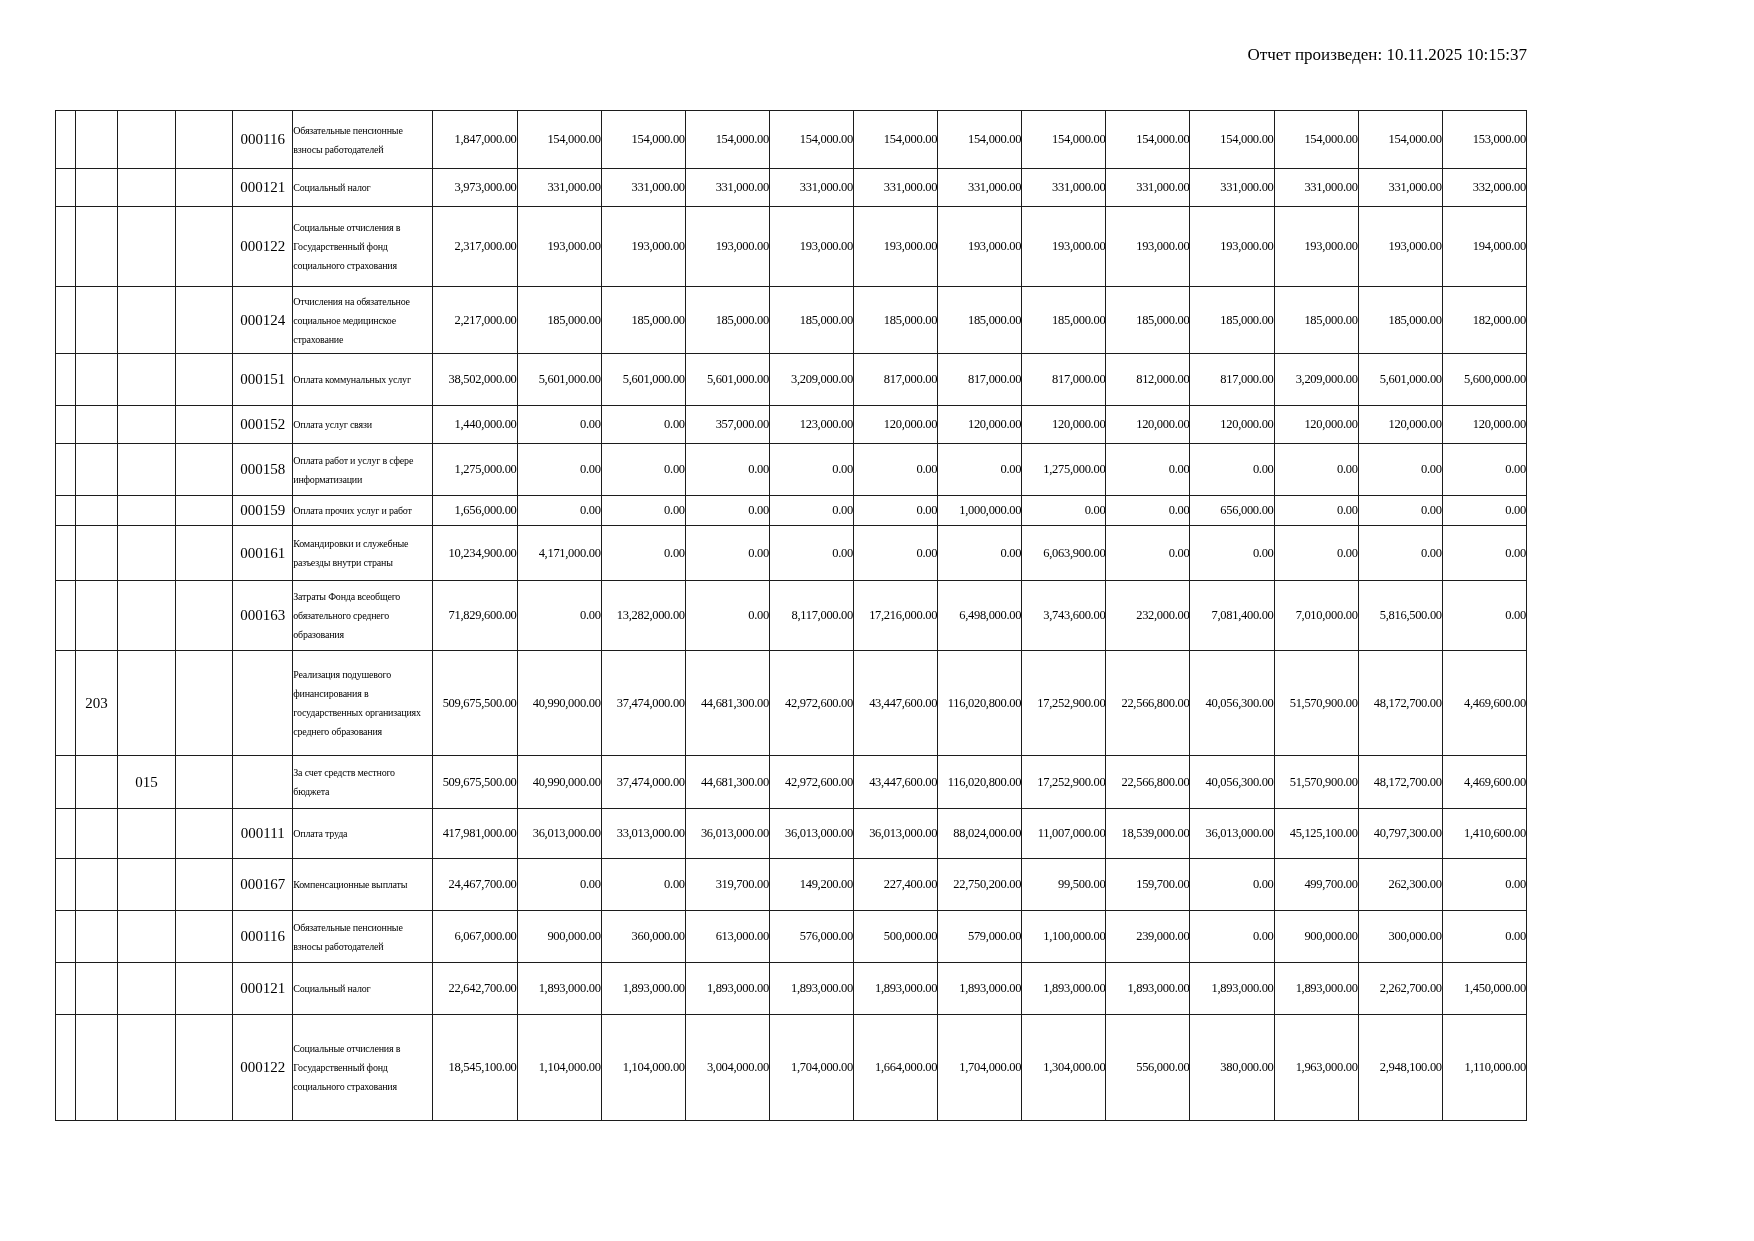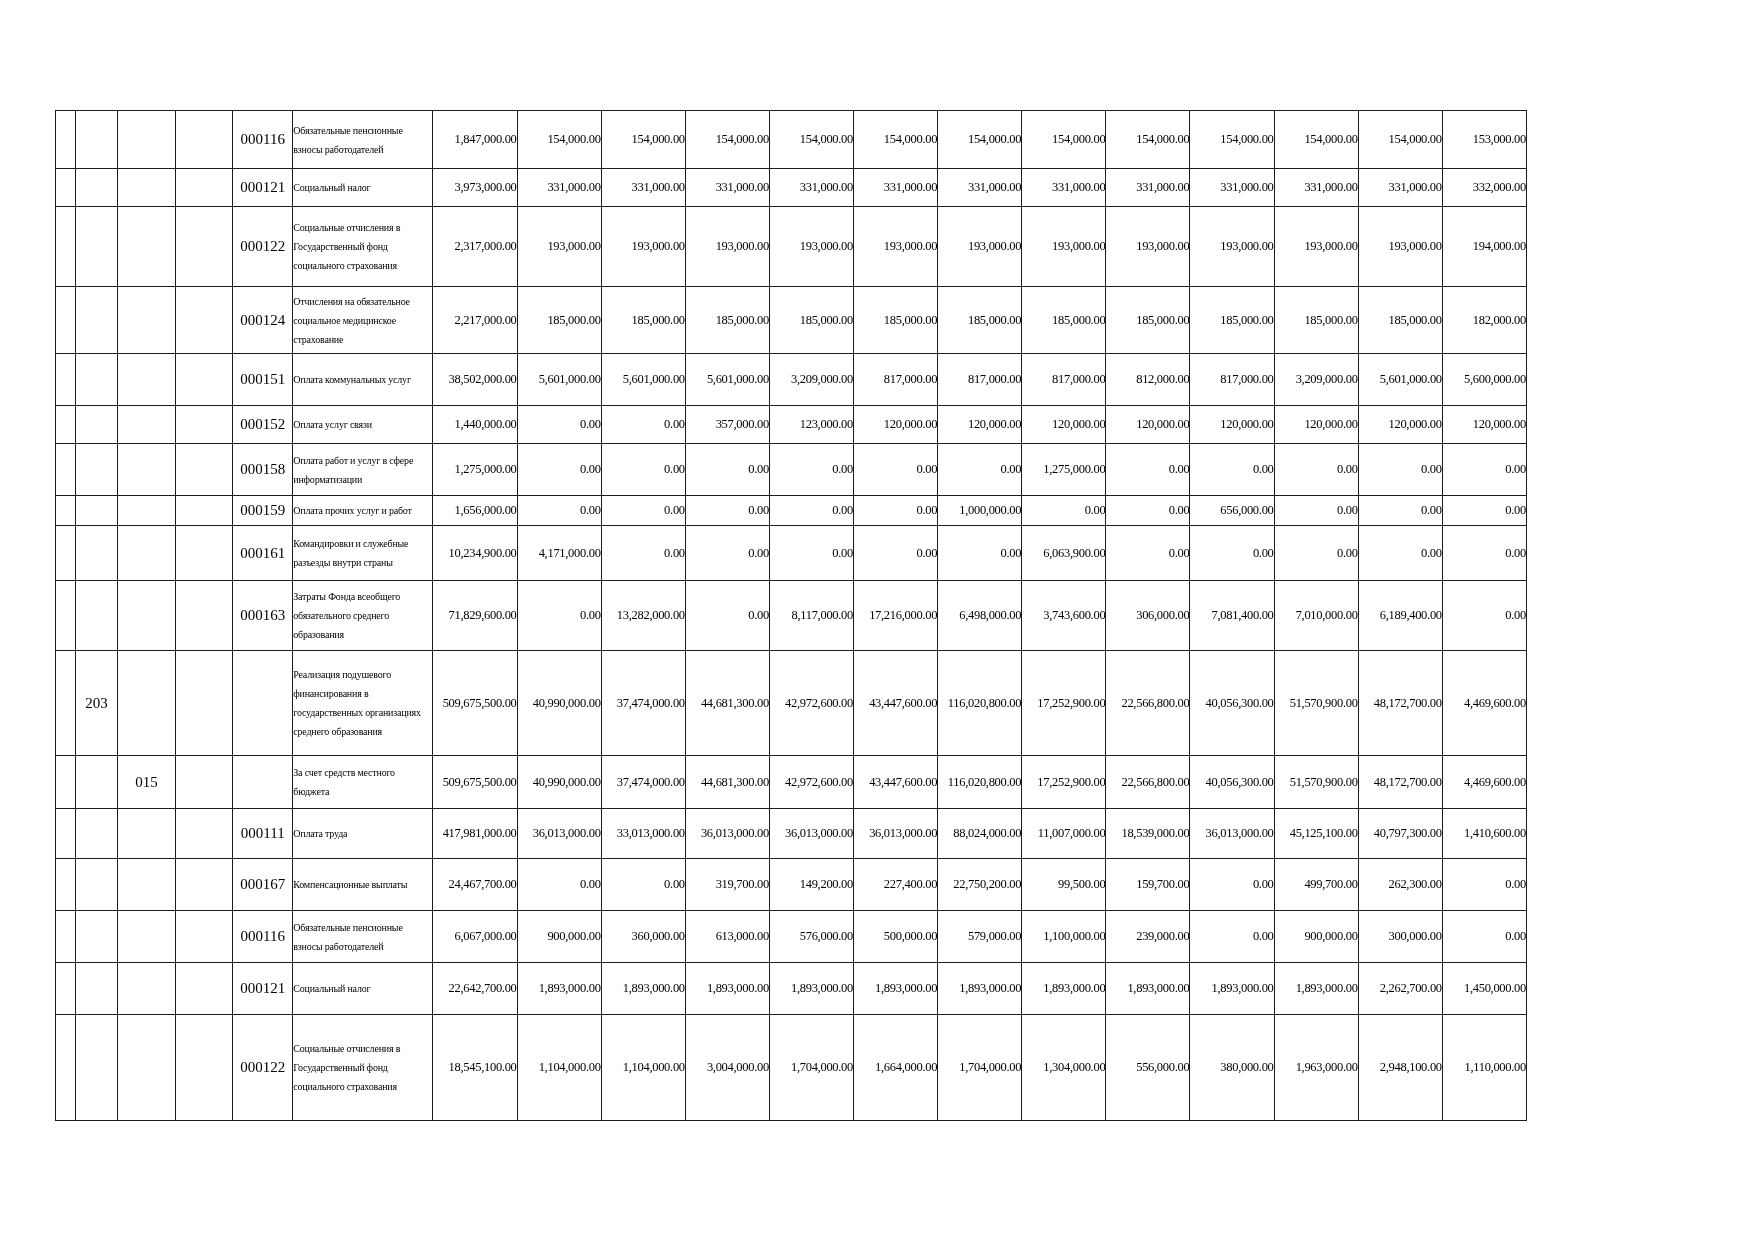--- a/index.html
+++ b/index.html
@@ -33,20 +33,21 @@
   td.vcell {
     text-align: right; font-size: 12.5px;
     letter-spacing: -0.3px;
     padding-right: 3px; white-space: nowrap;
   }
 </style>
 </head>
 <body>
 
 <div class="header">
+  <div>Отчет произведен: 10.11.2025 10:15:37</div>
 </div>
 
 <div class="table-wrap">
   <table class="report">
     <colgroup>
       <col style="width:20px">
         <col style="width:42px">
         <col style="width:58px">
       <col style="width:57px">
         <col style="width:60px">
@@ -251,24 +252,24 @@
           <td class="ccell">000163</td>
           <td class="ncell">Затраты Фонда всеобщего обязательного среднего образования</td>
           <td class="vcell">71,829,600.00</td>
           <td class="vcell">0.00</td>
           <td class="vcell">13,282,000.00</td>
           <td class="vcell">0.00</td>
           <td class="vcell">8,117,000.00</td>
           <td class="vcell">17,216,000.00</td>
           <td class="vcell">6,498,000.00</td>
           <td class="vcell">3,743,600.00</td>
-          <td class="vcell">306,000.00</td>
+          <td class="vcell">232,000.00</td>
           <td class="vcell">7,081,400.00</td>
           <td class="vcell">7,010,000.00</td>
-          <td class="vcell">6,189,400.00</td>
+          <td class="vcell">5,816,500.00</td>
           <td class="vcell">0.00</td>
         </tr>
         <tr style="height: 105px;">
           <td class="ccell"></td>
           <td class="ccell">203</td>
           <td class="ccell"></td>
           <td class="ccell"></td>
           <td class="ccell"></td>
           <td class="ncell">Реализация подушевого финансирования в государственных организациях среднего образования</td>
           <td class="vcell">509,675,500.00</td>

